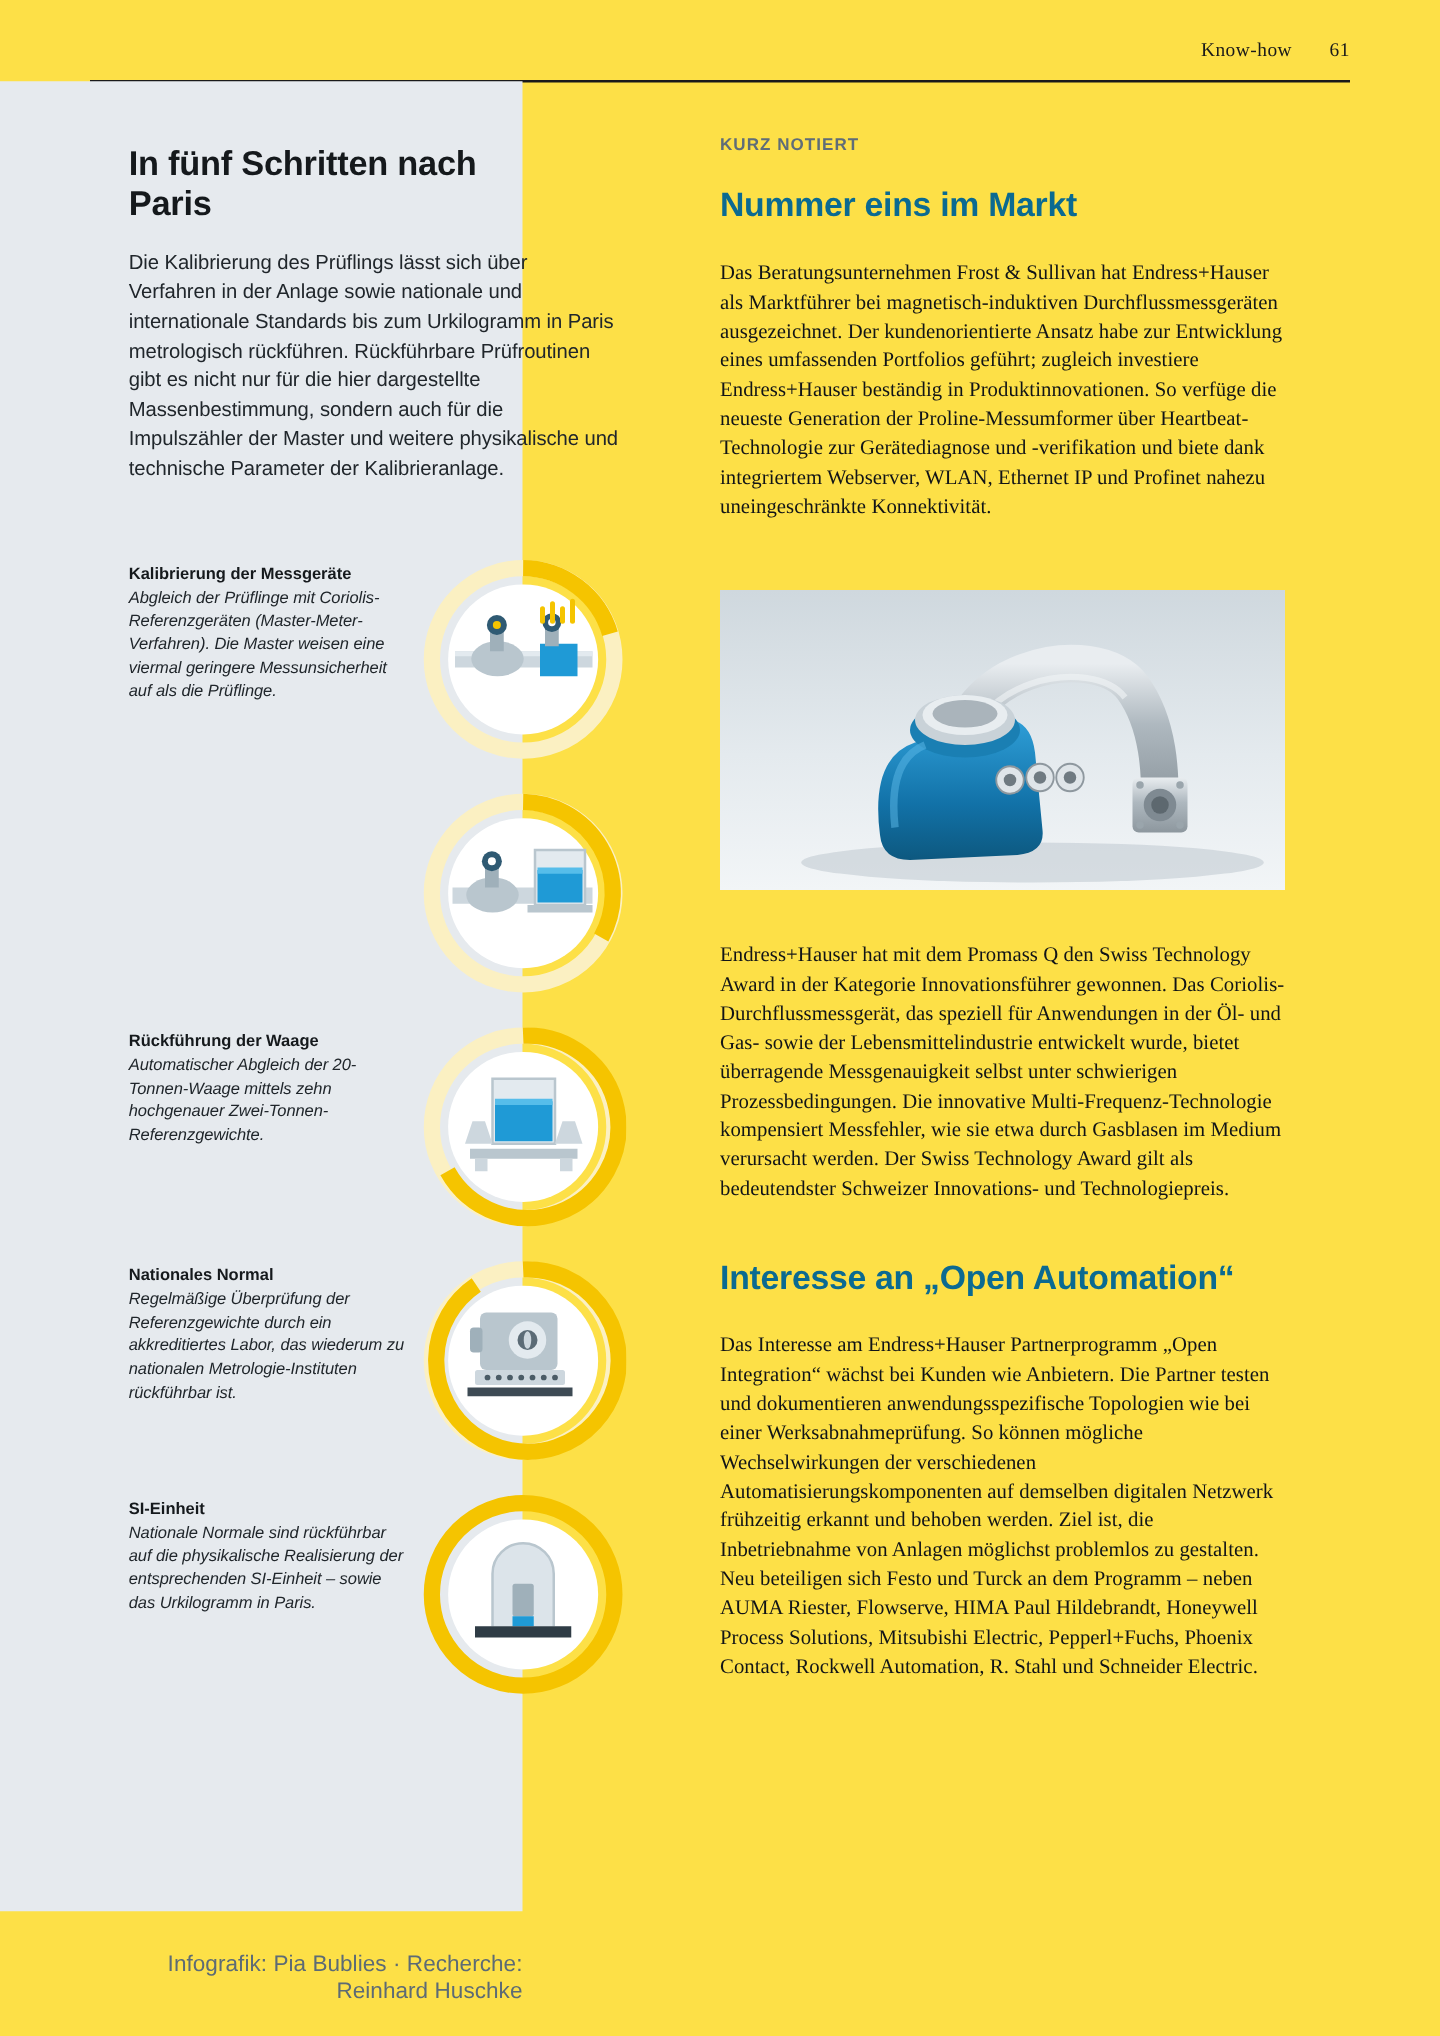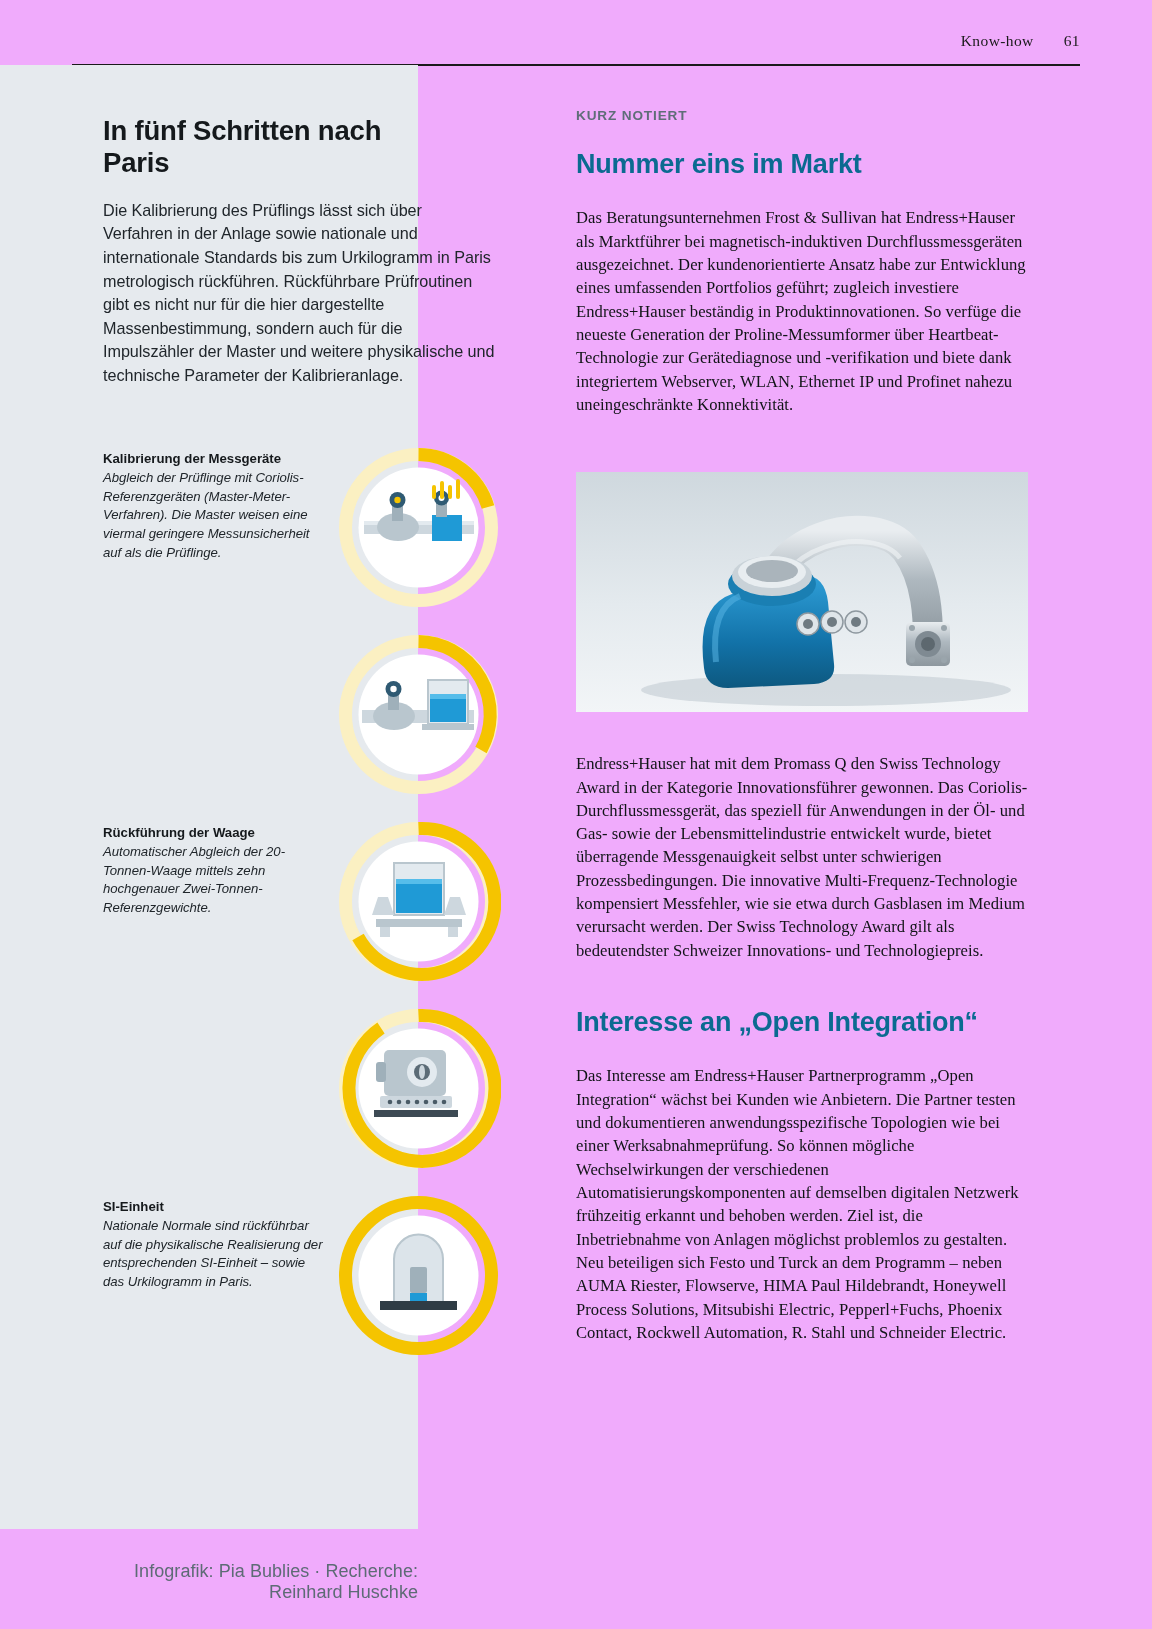--- a/index.html
+++ b/index.html
@@ -4,21 +4,21 @@
 <style>
   html, body {
     margin: 0;
     padding: 0;
     background: #ffffff;
   }
   .page {
     position: relative;
     width: 1152px;
     height: 1629px;
-    background: #f0abfc;
+    background: #fde047;
     overflow: hidden;
     font-family: "Liberation Sans", sans-serif;
   }
 
   
   .runhead {
     position: absolute;
     top: 32px;
     right: 72px;
     display: flex;
@@ -248,20 +248,24 @@
             <rect x="40" y="100" width="86" height="8" fill="#b9c6ce"></rect>
             <rect x="44" y="108" width="10" height="10" fill="#cdd7de"></rect>
             <rect x="112" y="108" width="10" height="10" fill="#cdd7de"></rect>
             <path d="M36 96 l6 -18 h10 l6 18 z" fill="#cdd7de"></path>
             <path d="M108 96 l6 -18 h10 l6 18 z" fill="#cdd7de"></path>
           </svg>
         </div>
       </div>
 
       <div class="step">
+        <div class="step-text">
+          <p class="step-title">Nationales Normal</p>
+          <p class="step-body">Regelmäßige Überprüfung der Referenzgewichte durch ein akkreditiertes Labor, das wiederum zu nationalen Metrologie-Instituten rückführbar ist.</p>
+        </div>
         <div class="step-figure">
           <svg width="165" height="165" viewBox="0 0 165 165">
             <circle cx="82.5" cy="82.5" r="73" fill="none" stroke="#fbf0c2" stroke-width="13"></circle>
             <path d="M82.5 9.5 A73 73 0 1 1 45 22" fill="none" stroke="#f5c400" stroke-width="13"></path>
             <circle cx="82.5" cy="82.5" r="60" fill="#ffffff"></circle>
             <rect x="48" y="44" width="62" height="46" rx="5" fill="#b9c6ce"></rect>
             <rect x="40" y="56" width="10" height="20" rx="3" fill="#9fb0ba"></rect>
             <circle cx="86" cy="66" r="15" fill="#e3eaef"></circle>
             <circle cx="86" cy="66" r="8" fill="#5b6b76"></circle>
             <ellipse cx="86" cy="66" rx="3" ry="7" fill="#cdd7de"></ellipse>
@@ -355,17 +359,17 @@
         <circle cx="256" cy="150" r="5"></circle>
         <circle cx="280" cy="150" r="5"></circle>
       </g>
       <path d="M140 190 q-6 -54 24 -66" fill="none" stroke="#58b4e3" stroke-width="6" opacity="0.55"></path>
     </svg>
 
     <p class="art-body">Endress+Hauser hat mit dem Promass Q den Swiss Technology Award in der Kategorie Innovationsführer gewonnen. Das Coriolis-Durchflussmessgerät, das speziell für Anwendungen in der Öl- und Gas- sowie der Lebensmittelindustrie entwickelt wurde, bietet überragende Messgenauigkeit selbst unter schwierigen Prozessbedingungen. Die innovative Multi-Frequenz-Technologie kompensiert Messfehler, wie sie etwa durch Gasblasen im Medium verursacht werden. Der Swiss Technology Award gilt als bedeutendster Schweizer Innovations- und Technologiepreis.</p>
 
     <div class="spacer-lg"></div>
 
-    <h2 class="art-title">Interesse an „Open Integration“</h2>
+    <h2 class="art-title">Interesse an „Open Automation“</h2>
     <p class="art-body">Das Interesse am Endress+Hauser Partnerprogramm „Open Integration“ wächst bei Kunden wie Anbietern. Die Partner testen und dokumentieren anwendungsspezifische Topologien wie bei einer Werksabnahmeprüfung. So können mögliche Wechselwirkungen der verschiedenen Automatisierungskomponenten auf demselben digitalen Netzwerk frühzeitig erkannt und behoben werden. Ziel ist, die Inbetriebnahme von Anlagen möglichst problemlos zu gestalten. Neu beteiligen sich Festo und Turck an dem Programm – neben AUMA Riester, Flowserve, HIMA Paul Hildebrandt, Honeywell Process Solutions, Mitsubishi Electric, Pepperl+Fuchs, Phoenix Contact, Rockwell Automation, R. Stahl und Schneider Electric.</p>
   </div>
 
 </div>
 
 </body></html>

